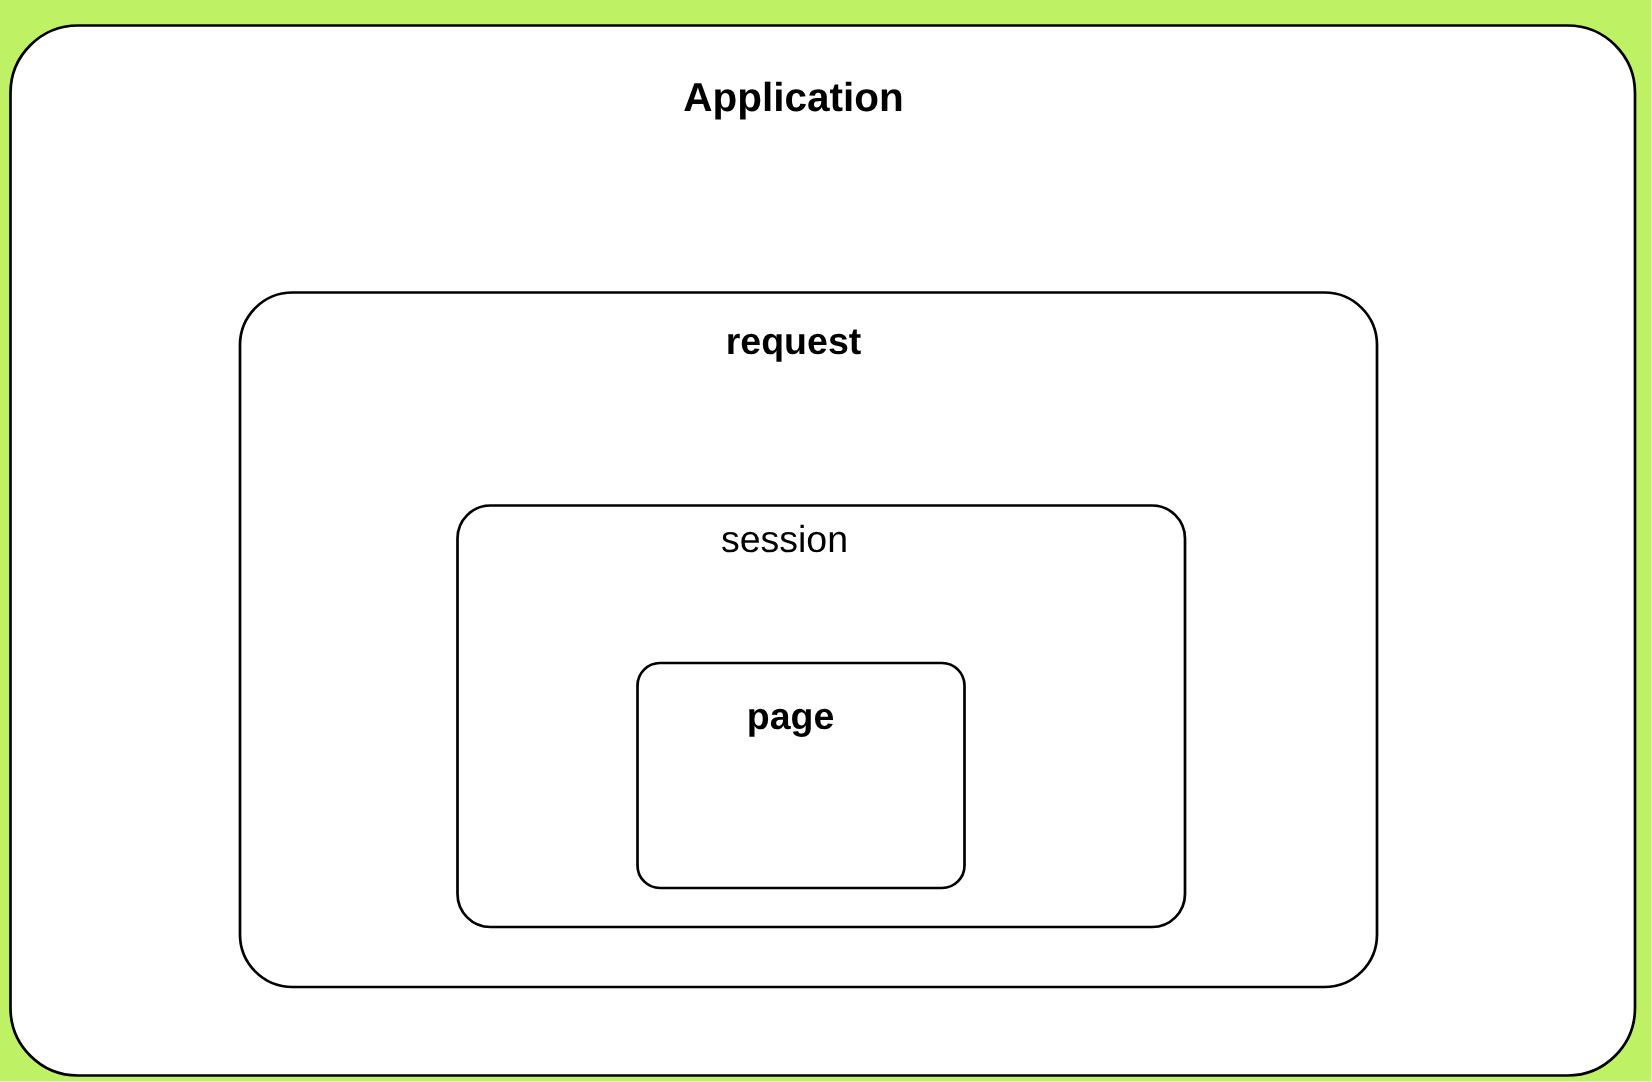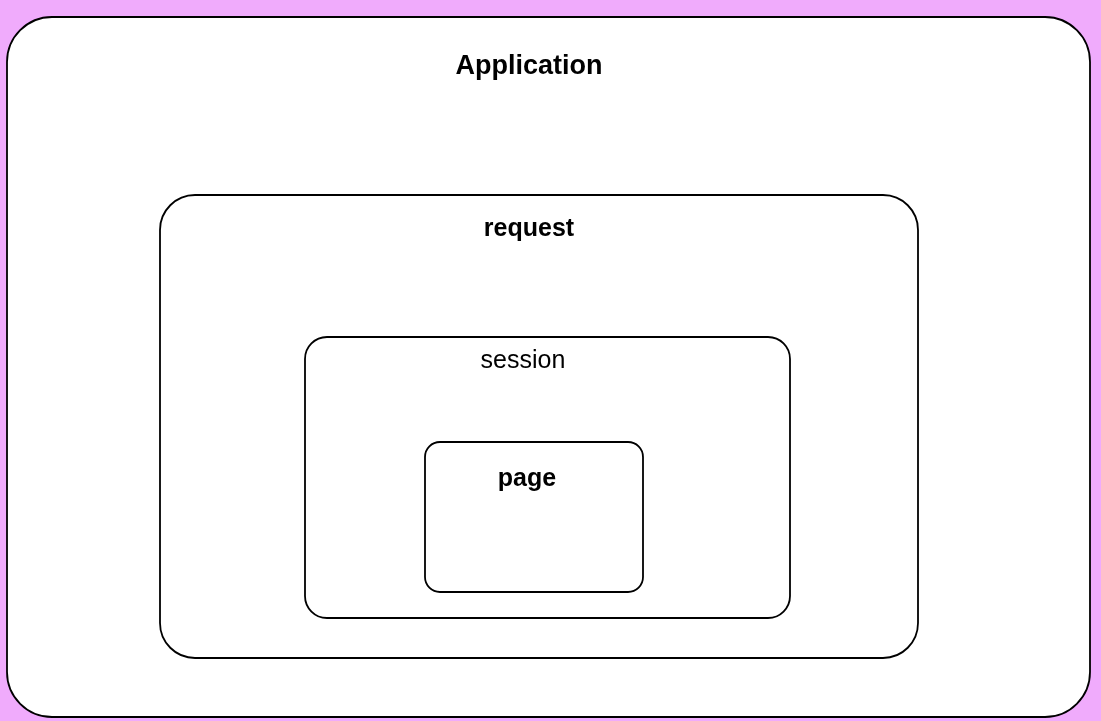--- a/index.html
+++ b/index.html
@@ -38,21 +38,21 @@
   .label-bold {
     font-weight: bold;
   }
   .label-regular {
     font-weight: normal;
   }
 </style>
 </head>
 <body>
 
-<div id="diagram-root" style="background: #f0abfc;">
+<div id="diagram-root" style="background: #bef264;">
   <svg id="scope-svg" viewBox="0 0 1101 721" xmlns="http://www.w3.org/2000/svg">
 
     <rect class="scope-box" x="7" y="17" width="1083" height="700" rx="45" ry="45" fill="#ffffff" stroke="#000000"></rect>
 
     <rect class="scope-box" x="160" y="195" width="758" height="463" rx="35" ry="35" fill="#ffffff" stroke="#000000"></rect>
 
     <rect class="scope-box" x="305" y="337" width="485" height="281" rx="22" ry="22" fill="#ffffff" stroke="#000000"></rect>
 
     <rect class="scope-box" x="425" y="442" width="218" height="150" rx="15" ry="15" fill="#ffffff" stroke="#000000"></rect>
 

